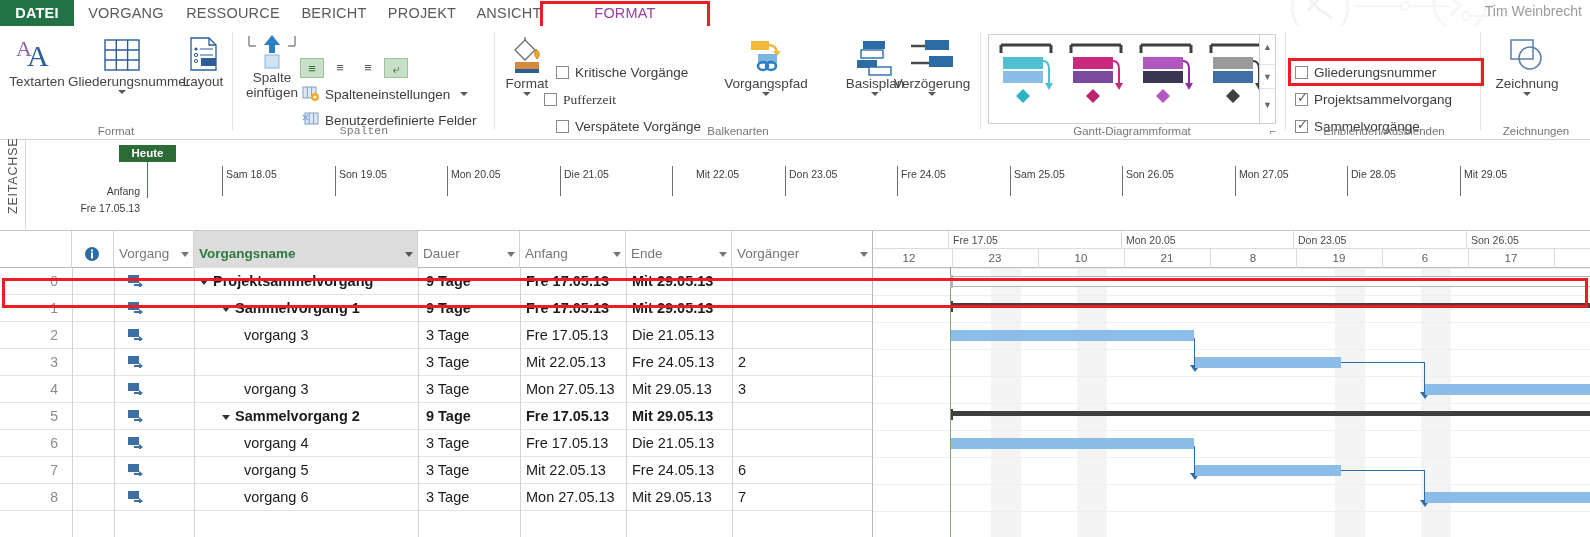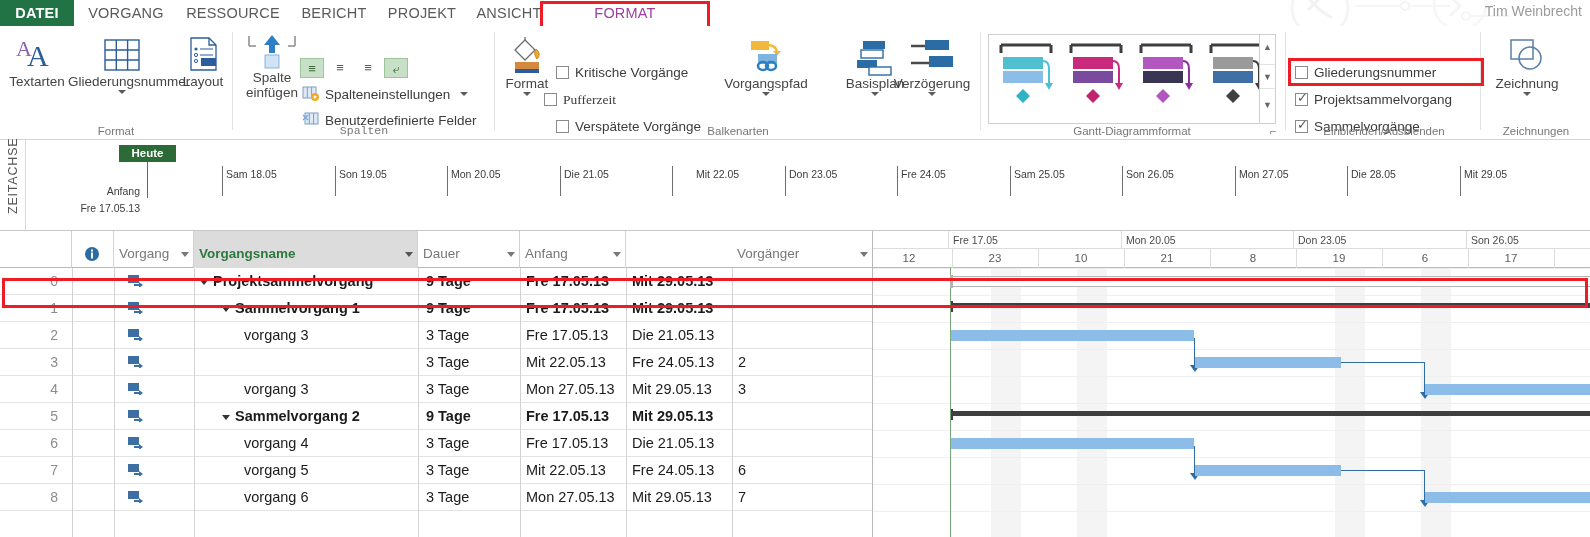--- a/index.html
+++ b/index.html
@@ -422,20 +422,24 @@
         <span class="fc"></span>
       </div>
       <div class="hcell sel" style="left:194px;width:224px;">
         <span class="t">Vorgangsname</span>
         <span class="fc" style="border-top-color:#555;"></span>
       </div>
       <div class="hcell" style="left:520px;width:106px;">
         <span class="t">Anfang</span>
         <span class="fc"></span>
       </div>
+      <div class="hcell" style="left:626px;width:106px;">
+        <span class="t">Ende</span>
+        <span class="fc"></span>
+      </div>
       <div class="hcell" style="left:732px;width:140px;border-right:none;">
         <span class="t">Vorgänger</span>
         <span class="fc"></span>
       </div>
     </div>
 
     <div id="rows">
         <div class="row" style="top: 37px;">
           <div class="cid">0</div>
           <div class="cind"></div>

